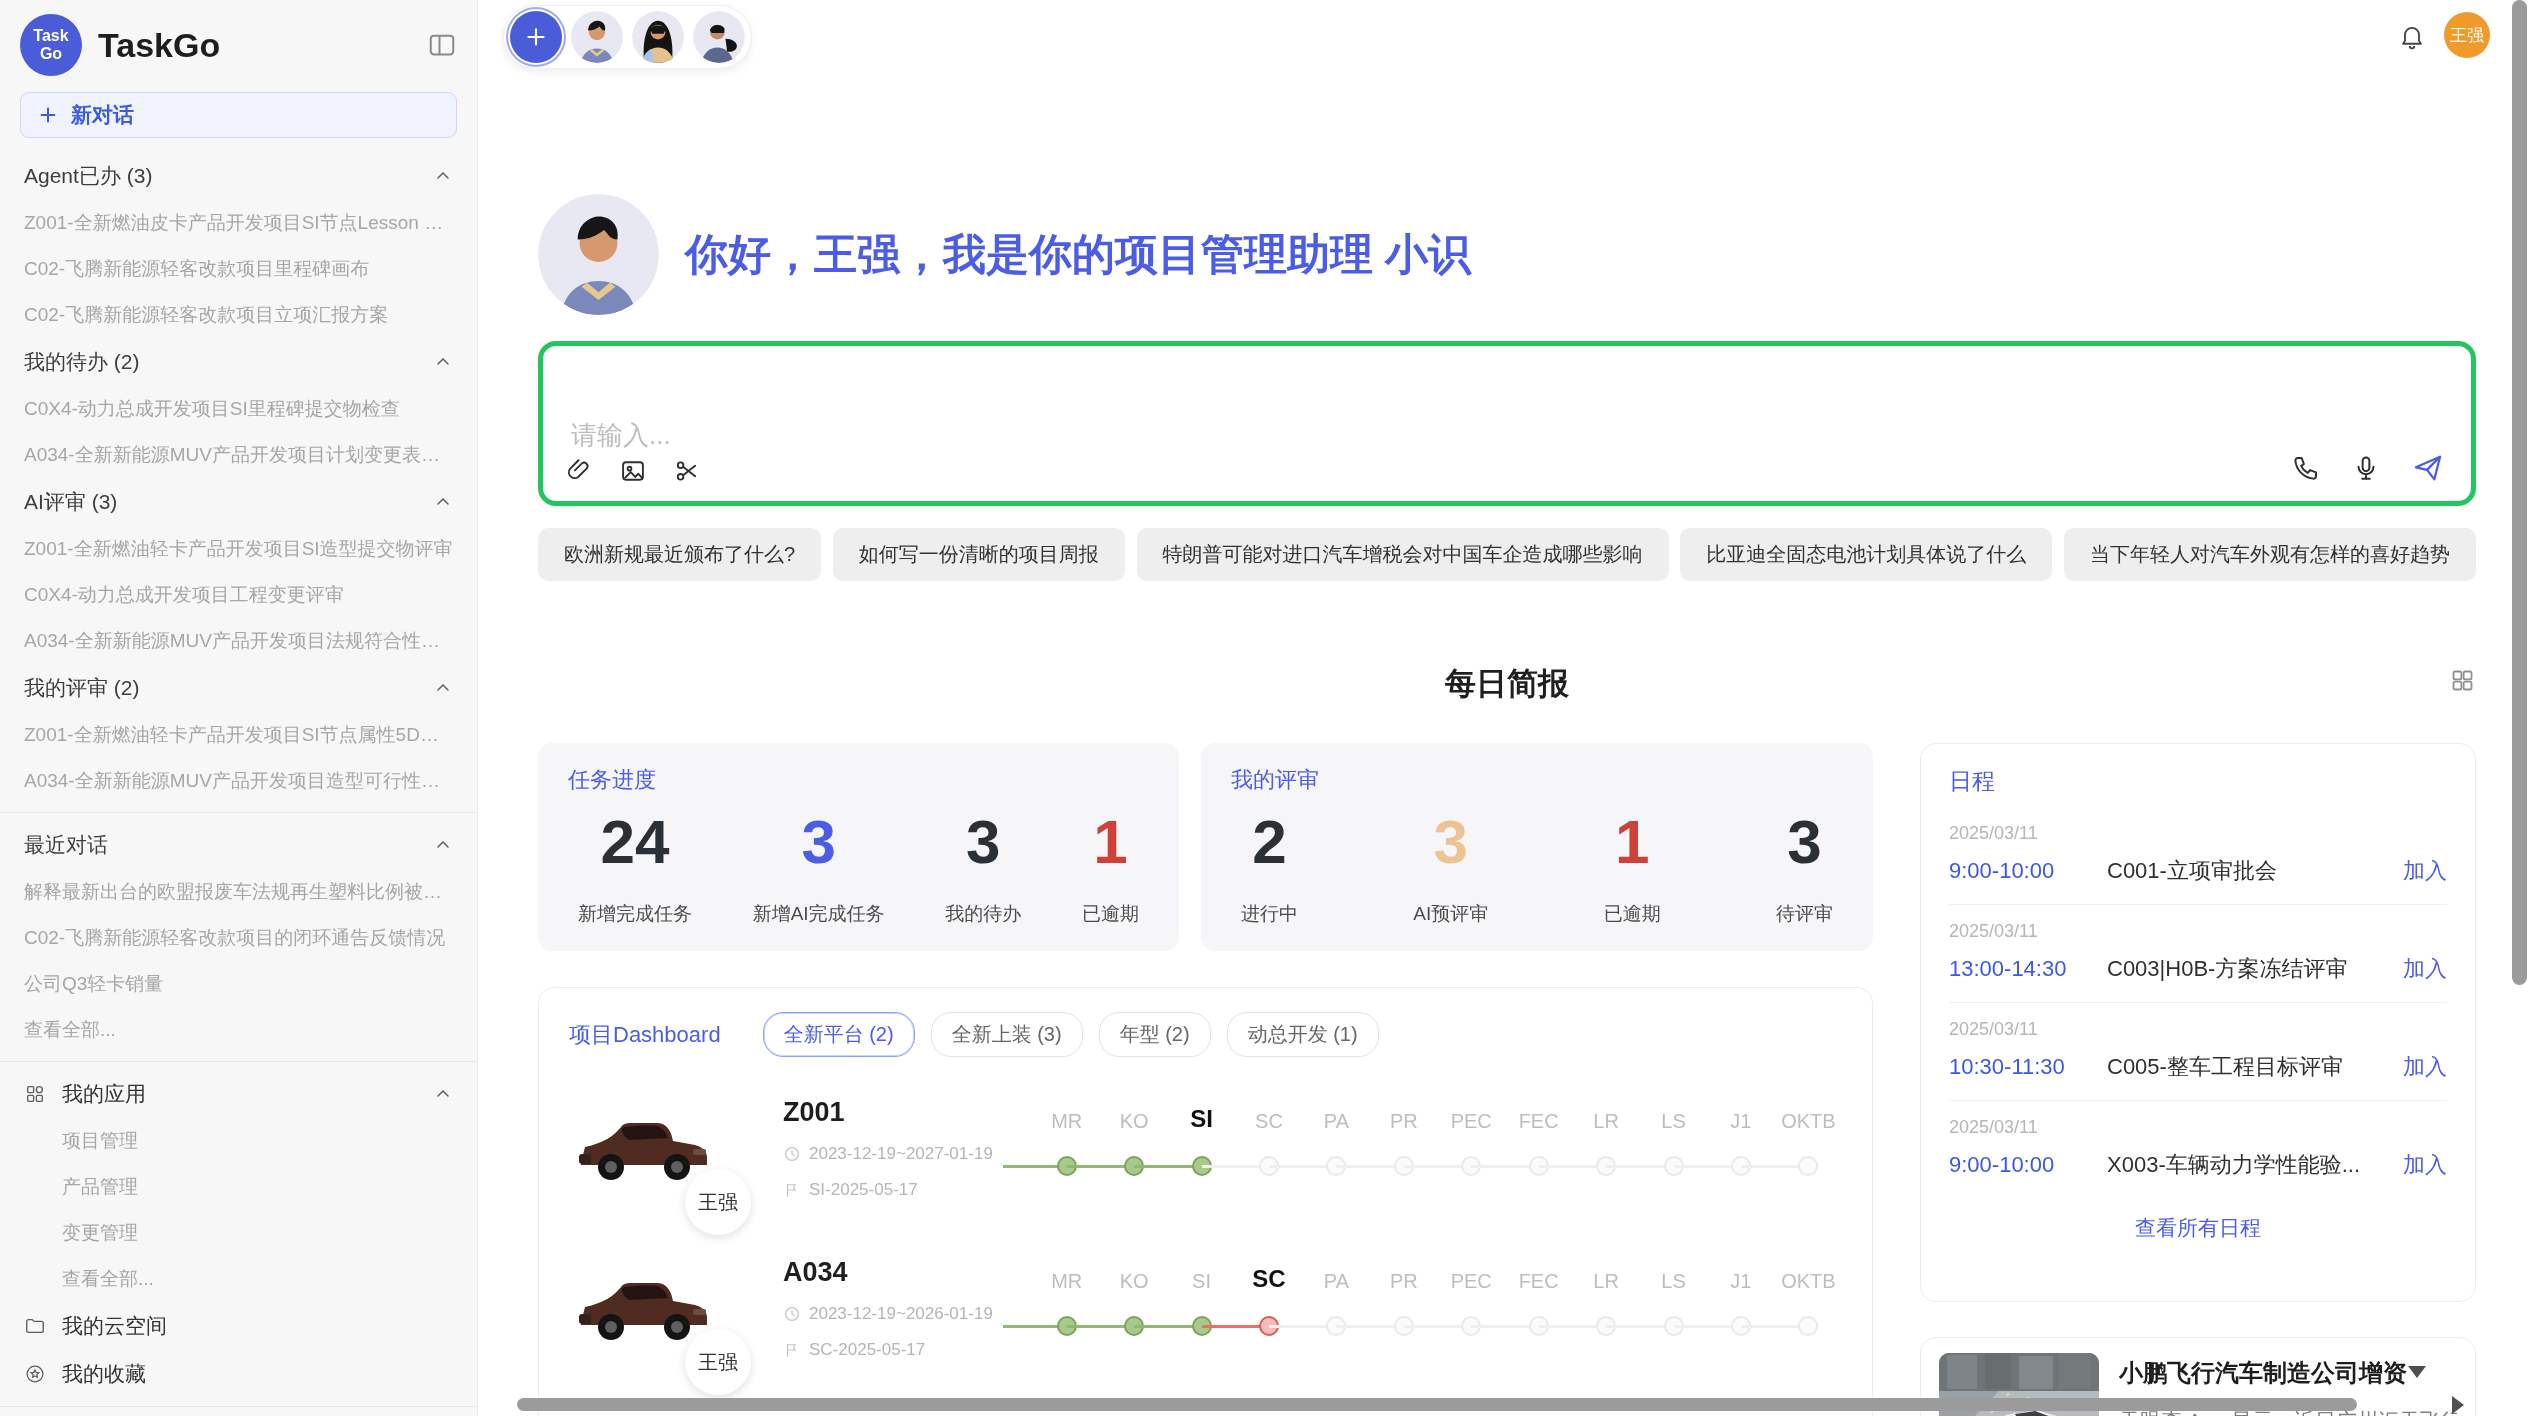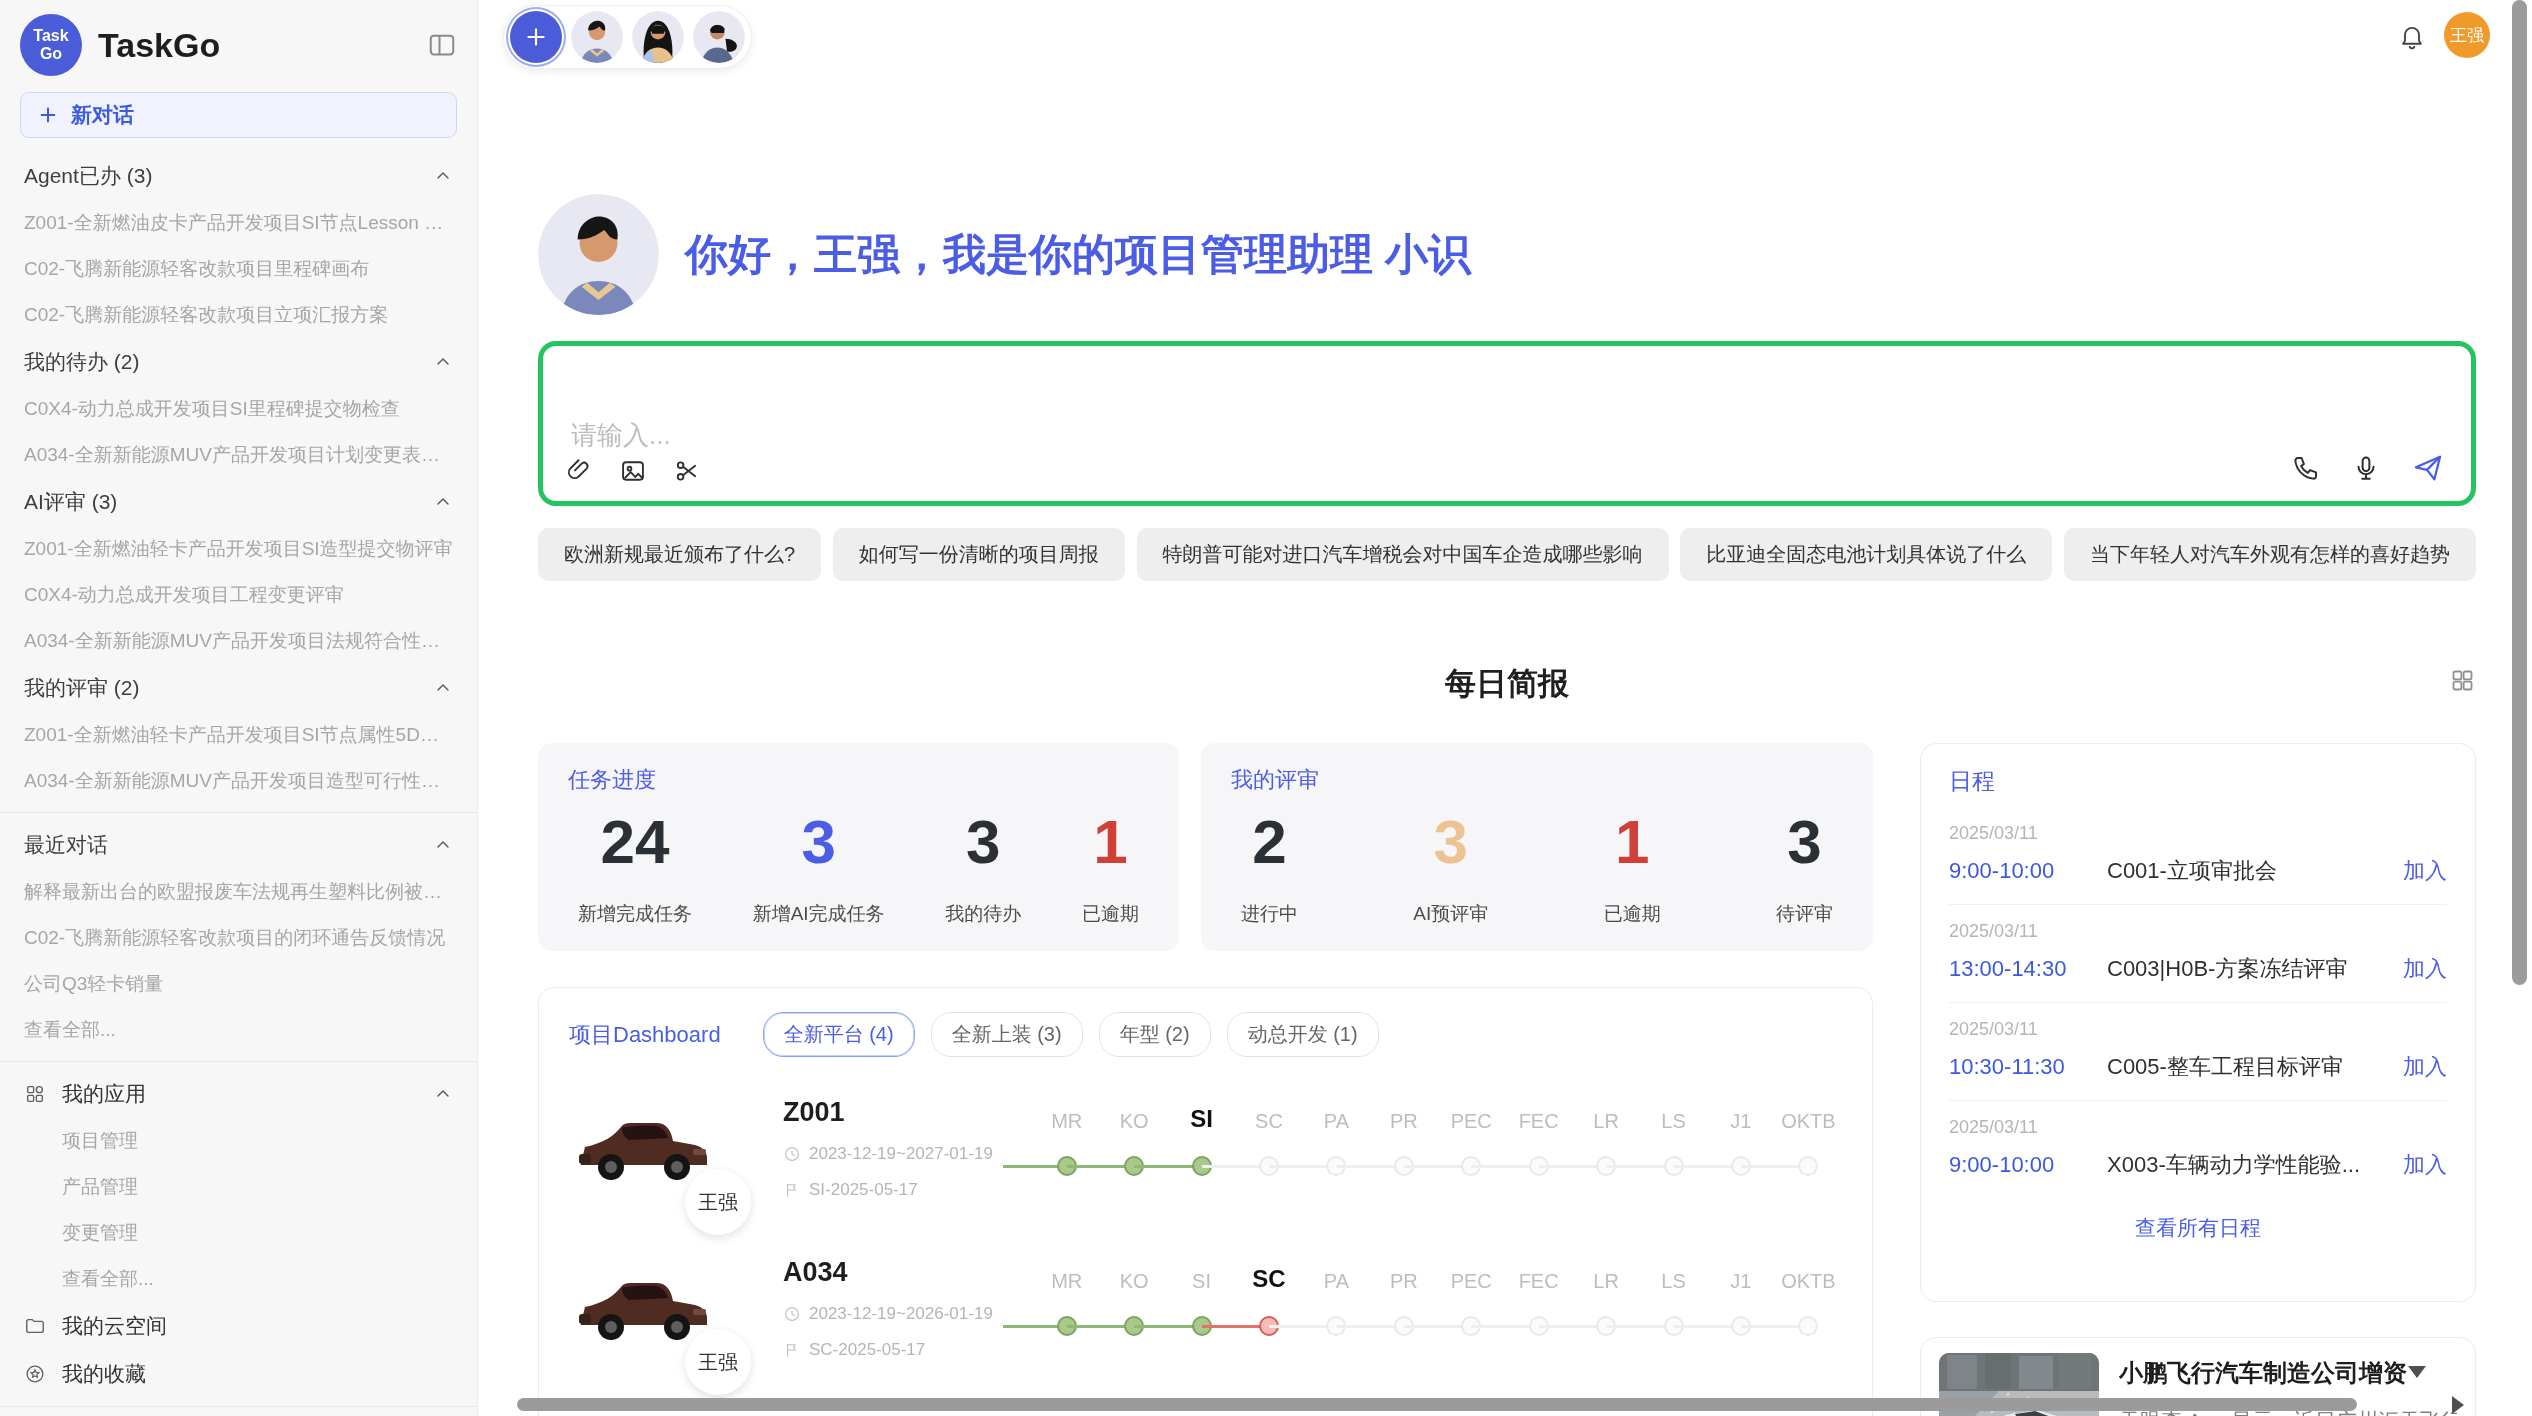--- a/index.html
+++ b/index.html
@@ -474,21 +474,21 @@
                   <div class="stat-label">待评审</div>
                 </div>
               </div>
             </div>
           </div>
 
         <div class="dash-card">
           <div class="dash-header">
             <span class="dash-title">项目Dashboard</span>
             <span class="dash-tabs" id="dash-tabs">
-                <span class="dash-tab active">全新平台 (4)</span>
+                <span class="dash-tab active">全新平台 (2)</span>
                 <span class="dash-tab">全新上装 (3)</span>
                 <span class="dash-tab">年型 (2)</span>
                 <span class="dash-tab">动总开发 (1)</span>
               </span>
           </div>
           <div id="projects">
               <div class="proj-row">
                 <div class="proj-vis"><svg class="truck" viewBox="0 0 150 100">
                     <path d="M12 66 L16 50 C34 46 44 40 52 30 C54 27 57 26 61 26 L88 26 C96 26 101 32 103 40 L104 44 L126 48 C134 50 138 55 138 61 L138 68 L12 68 Z" fill="#4f2b22"></path>
                     <path d="M53 31 C60 29 80 28 87 29 C93 30 97 35 99 41 L60 43 C55 40 53 36 53 31 Z" fill="#241310"></path>

